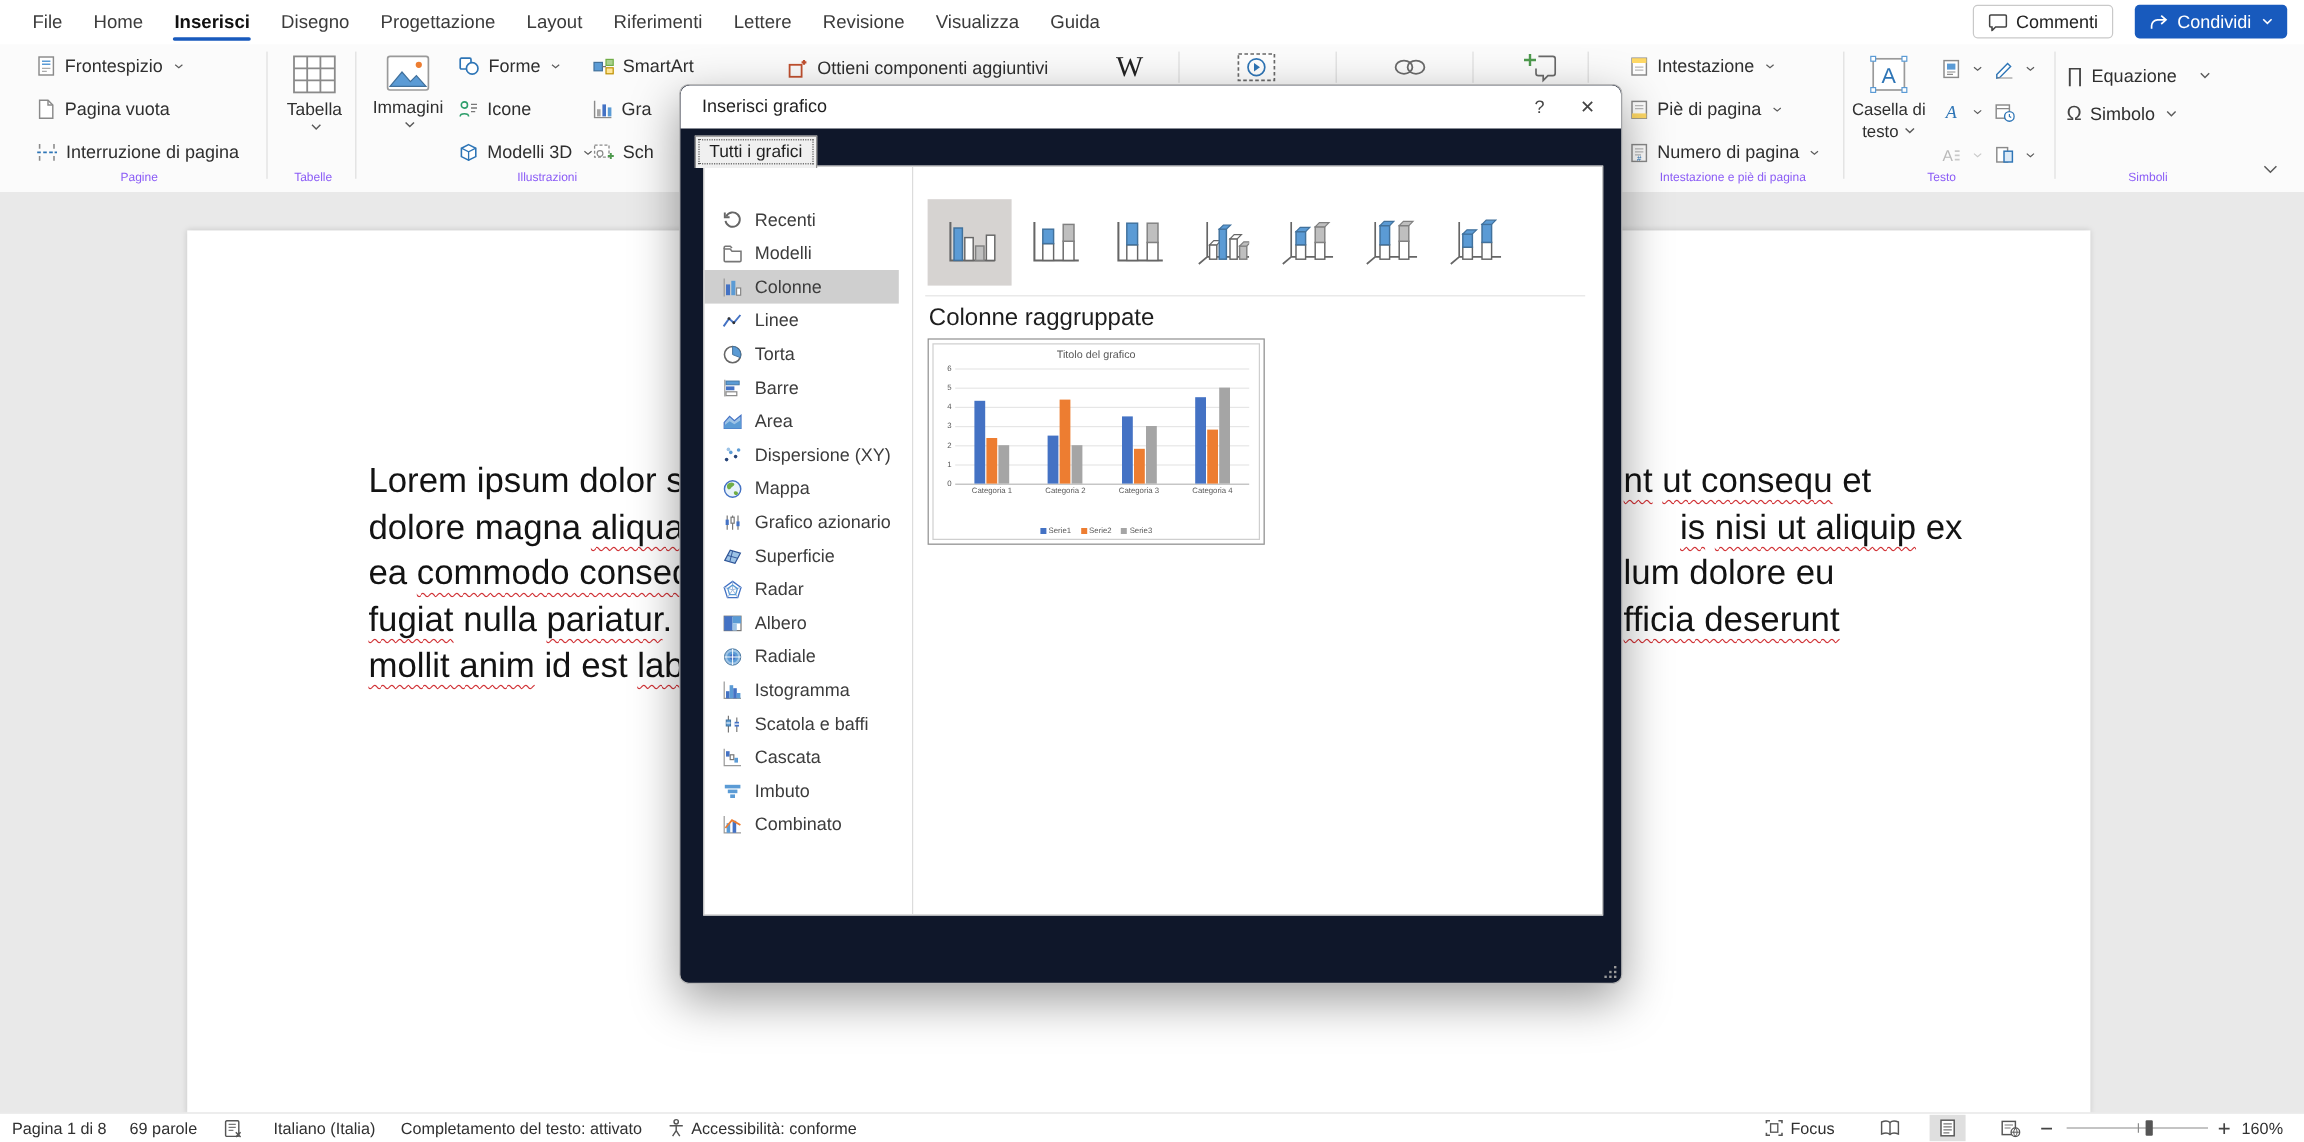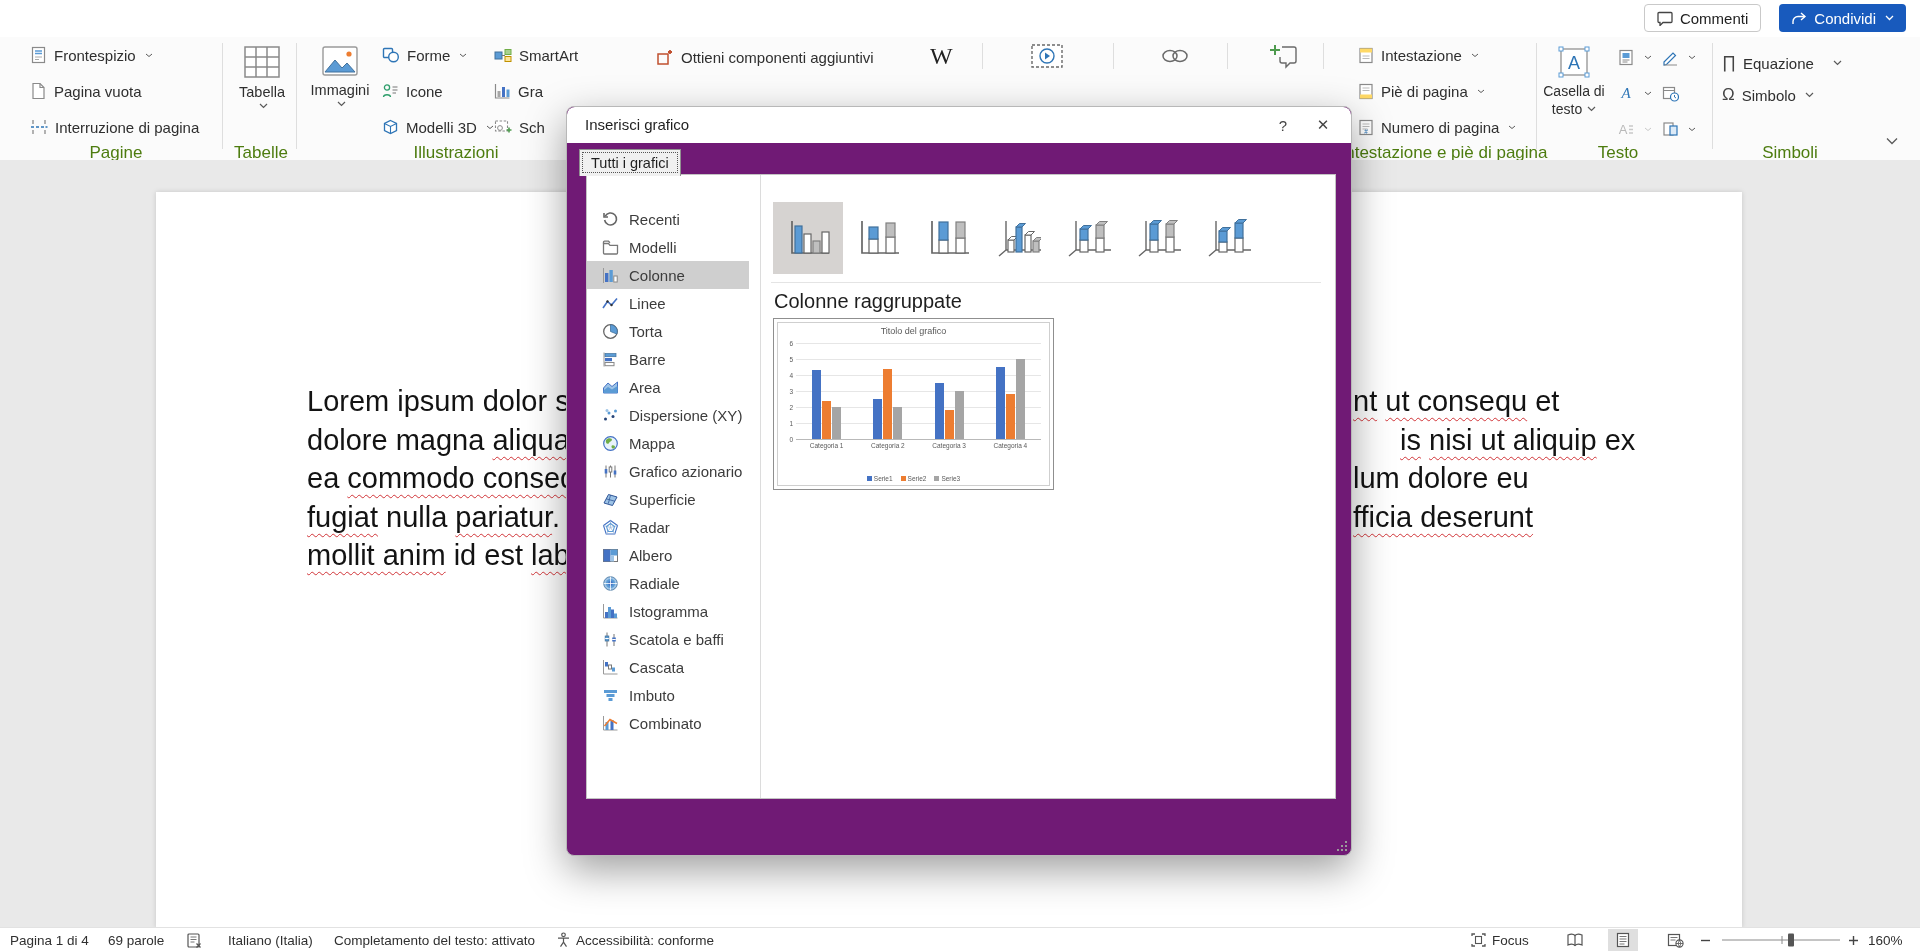--- a/index.html
+++ b/index.html
@@ -17,39 +17,39 @@
   .share-btn{display:flex;align-items:center;gap:7px;height:28px;padding:0 12px;border:none;border-radius:4px;
       background:#185abd;color:#fff;font-size:15px;}
   
   .ribbon{position:absolute;left:0;top:37px;right:0;height:123px;background:#fbfbfb;border-bottom:1px solid #d8d8d8;}
   .vdiv{position:absolute;top:6px;height:106px;width:1px;background:#dedede;}
   .vdiv.short{height:26px;}
   .vstack{position:absolute;display:flex;flex-direction:column;}
   .sbtn{display:flex;align-items:center;gap:7px;height:24px;margin-bottom:12px;font-size:15px;color:#2f2f2f;white-space:nowrap;}
   .sbtn svg{flex:0 0 auto;}
   .bigbtn{position:absolute;width:64px;display:flex;flex-direction:column;align-items:center;gap:3px;font-size:14.5px;color:#2f2f2f;text-align:center;}
-  .glabel{position:absolute;top:106px;transform:translateX(-50%);font-size:17px;color:#4d7c0f;white-space:nowrap;}
+  .glabel{position:absolute;top:106px;transform:translateX(-50%);font-size:10px;color:#8b5cf6;white-space:nowrap;}
   .chev{margin-left:2px;}
   .collapse-chev{position:absolute;}
   .wiki{position:absolute;font-family:"Liberation Serif",serif;font-size:24px;color:#222;}
   
   .doc-area{position:absolute;left:0;top:160px;right:0;bottom:24px;background:#e9e9e9;}
   .page{position:absolute;left:156px;top:32px;width:1586px;bottom:0;background:#fff;box-shadow:0 0 5px rgba(0,0,0,.15);}
   .dline{position:absolute;white-space:pre;font-size:29px;color:#131313;}
   .sq{text-decoration:underline;text-decoration-style:wavy;text-decoration-color:#d13438;
       text-decoration-thickness:1.4px;text-underline-offset:6px;}
   
   .statusbar{position:absolute;left:0;bottom:0;right:0;height:24px;background:#fff;border-top:1px solid #e2e2e2;
       font-size:13.5px;color:#303030;}
   .sitem{position:absolute;top:0;height:24px;display:flex;align-items:center;gap:5px;white-space:nowrap;}
   .viewbtn{display:flex;align-items:center;justify-content:center;width:30px;height:22px;}
   .viewbtn.sel{background:#dfdfdf;}
   
-  .dialog{position:absolute;left:566px;top:70px;width:784px;height:748px;background:#701a75;
-      border:1px solid #b8b8b8;border-radius:8px;box-shadow:0 14px 40px rgba(0,0,0,.38);z-index:50;overflow:hidden;margin-top:36px;}
+  .dialog{position:absolute;left:566px;top:70px;width:784px;height:748px;background:#0f172a;
+      border:1px solid #b8b8b8;border-radius:8px;box-shadow:0 14px 40px rgba(0,0,0,.38);z-index:50;overflow:hidden;}
   .dlg-title{position:absolute;left:0;top:0;right:0;height:36px;background:#fff;border-radius:8px 8px 0 0;}
   .dlg-title .txt{position:absolute;left:18px;top:9px;font-size:15px;color:#1f1f1f;}
   .dlg-ctrl{position:absolute;top:6px;width:32px;height:24px;display:flex;align-items:center;justify-content:center;
       font-size:15px;color:#444;}
   .dlg-tab{position:absolute;left:12px;top:42px;height:26px;padding:0 11px;display:flex;align-items:center;
       font-size:14.5px;color:#1f1f1f;background:#f0f0f0;border:1px solid #919191;border-bottom:none;z-index:3;
       outline:1px dotted #555;outline-offset:-4px;}
   .dlg-panel{position:absolute;left:19px;top:67px;width:750px;height:625px;background:#fff;border:1px solid #c3c3c3;box-sizing:border-box;}
   .cat-list{position:absolute;left:0;top:30px;width:162px;}
   .cat{display:flex;align-items:center;gap:10px;height:28px;padding-left:15px;font-size:15px;color:#3c3c3c;}
@@ -83,20 +83,33 @@
   .dbtn.ok{left:597px;width:84px;border:1px solid #3a77c2;}
   .dbtn.cancel{left:697px;width:82px;border:1px solid #ababab;}
   .grip{position:absolute;right:3px;bottom:3px;}
 </style>
 </head>
 <body>
 
 <div class="app">
 
   <div class="tabsbar">
+    <div class="tabs" id="tabs">
+        <div class="tab">File</div>
+        <div class="tab">Home</div>
+        <div class="tab active">Inserisci</div>
+        <div class="tab">Disegno</div>
+        <div class="tab">Progettazione</div>
+        <div class="tab">Layout</div>
+        <div class="tab">Riferimenti</div>
+        <div class="tab">Lettere</div>
+        <div class="tab">Revisione</div>
+        <div class="tab">Visualizza</div>
+        <div class="tab">Guida</div>
+      </div>
     <div class="top-actions">
       <button class="comments-btn">
         <svg width="16" height="15" viewBox="0 0 16 15">
             <path d="M2 1.5h12a1 1 0 0 1 1 1v8a1 1 0 0 1-1 1H6l-3 3v-3H2a1 1 0 0 1-1-1v-8a1 1 0 0 1 1-1z" fill="none" stroke="#444" stroke-width="1.3"></path>
           </svg>
         <span>Commenti</span>
       </button>
       <button class="share-btn">
         <svg width="16" height="15" viewBox="0 0 16 15">
             <path d="M10 2l4 3.5L10 9" fill="none" stroke="#fff" stroke-width="1.4"></path>
@@ -400,21 +413,21 @@
           <div class="dline" style="left: 1197px; top: 270px;"><span>lum dolore eu</span></div>
           <div class="dline" style="left: 151px; top: 309px;"><span class="sq">fugiat</span><span> nulla </span><span class="sq">pariatur</span><span>. E</span></div>
           <div class="dline" style="left: 1197px; top: 309px;"><span class="sq">fficia deserunt</span></div>
           <div class="dline" style="left: 151px; top: 347px;"><span class="sq">mollit anim</span><span> id est </span><span class="sq">labo</span></div>
         </div>
     </div>
   </div>
 
   <div class="statusbar">
     <div class="sitem" style="left:10px;">
-        <span>Pagina 1 di 4</span>
+        <span>Pagina 1 di 8</span>
       </div>
     <div class="sitem" style="left:108px;">
         <span>69 parole</span>
       </div>
     <div class="sitem" style="left:186px;">
       <svg width="17" height="17" viewBox="0 0 17 17">
           <rect x="2" y="2" width="11" height="13" rx="1" fill="#fff" stroke="#555" stroke-width="1.2"></rect>
           <path d="M4.5 5h6M4.5 7.5h6M4.5 10h4" stroke="#777"></path>
           <path d="M10.5 11.5l4 4M14.5 11.5l-4 4" stroke="#555" stroke-width="1.3"></path>
         </svg>

